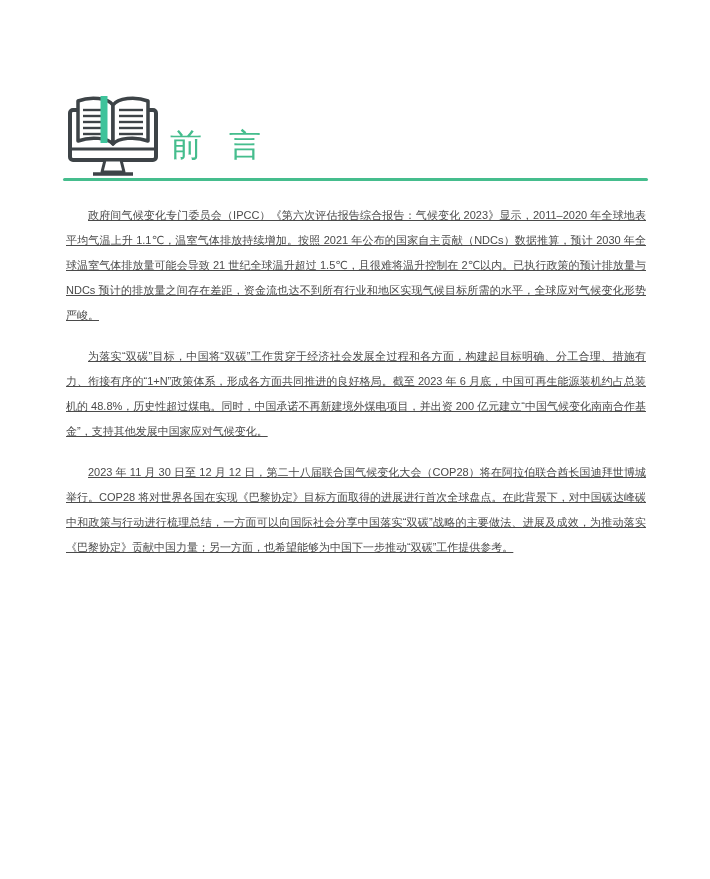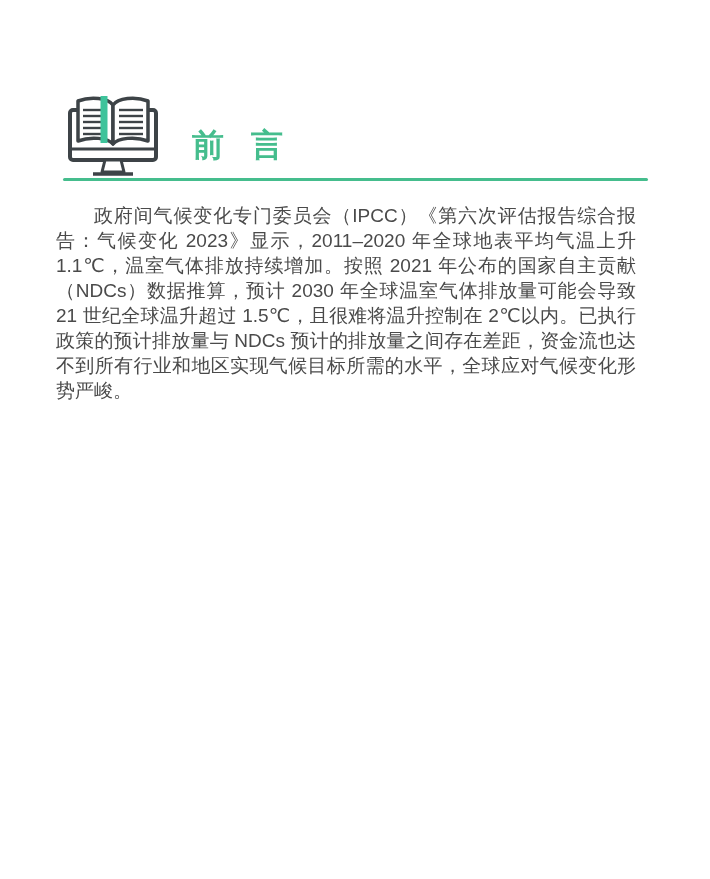--- a/index.html
+++ b/index.html
@@ -13,35 +13,36 @@
     position:relative;
     width:710px;height:879px;
     background:#ffffff;
     font-family:"Liberation Sans","DejaVu Sans",sans-serif;
     overflow:hidden;
   }
   .hdr-icon{
     position:absolute;left:63px;top:94px;width:100px;height:84px;
   }
   .page-title{
-    position:absolute;left:192px;top:126px;margin:0;
-    font-size:32px;line-height:38px;font-weight:bold;
+    position:absolute;left:170px;top:126px;margin:0;
+    font-size:32px;line-height:38px;font-weight:normal;
     color:var(--accent);
     word-spacing:16px;
     letter-spacing:1px;
   }
   .hdr-rule{
     position:absolute;left:63px;top:178px;width:585px;height:3px;
     background:var(--accent);border:none;margin:0;border-radius:2px;
   }
   .body-text{
-    position:absolute;left:56px;top:203px;width:580px;
+    position:absolute;left:66px;top:203px;width:580px;
     color:var(--text);
-    font-size:19px;line-height:25px;
+    font-size:11px;line-height:25px;
     text-align:justify;
+    text-decoration:underline;
   }
   .body-text p{
     margin:0 0 16px 0;
     text-indent:2em;
   }
   .icon-stroke{fill:none;stroke:var(--ink);stroke-linejoin:round;stroke-linecap:butt;}
   .icon-fill-white{fill:#ffffff;stroke:var(--ink);stroke-linejoin:round;}
 </style>
 </head>
 <body>
@@ -81,15 +82,17 @@
       <line class="icon-stroke" x1="50" y1="11" x2="50" y2="50" stroke-width="2"></line>
     </svg>
   </div>
 
   <h1 class="page-title">前 言</h1>
 
   <div class="hdr-rule"></div>
 
   <main class="body-text">
     <p>政府间气候变化专门委员会（IPCC）《第六次评估报告综合报告：气候变化 2023》显示，2011–2020 年全球地表平均气温上升 1.1℃，温室气体排放持续增加。按照 2021 年公布的国家自主贡献（NDCs）数据推算，预计 2030 年全球温室气体排放量可能会导致 21 世纪全球温升超过 1.5℃，且很难将温升控制在 2℃以内。已执行政策的预计排放量与 NDCs 预计的排放量之间存在差距，资金流也达不到所有行业和地区实现气候目标所需的水平，全球应对气候变化形势严峻。</p>
+    <p>为落实“双碳”目标，中国将“双碳”工作贯穿于经济社会发展全过程和各方面，构建起目标明确、分工合理、措施有力、衔接有序的“1+N”政策体系，形成各方面共同推进的良好格局。截至 2023 年 6 月底，中国可再生能源装机约占总装机的 48.8%，历史性超过煤电。同时，中国承诺不再新建境外煤电项目，并出资 200 亿元建立“中国气候变化南南合作基金”，支持其他发展中国家应对气候变化。</p>
+    <p>2023 年 11 月 30 日至 12 月 12 日，第二十八届联合国气候变化大会（COP28）将在阿拉伯联合酋长国迪拜世博城举行。COP28 将对世界各国在实现《巴黎协定》目标方面取得的进展进行首次全球盘点。在此背景下，对中国碳达峰碳中和政策与行动进行梳理总结，一方面可以向国际社会分享中国落实“双碳”战略的主要做法、进展及成效，为推动落实《巴黎协定》贡献中国力量；另一方面，也希望能够为中国下一步推动“双碳”工作提供参考。</p>
   </main>
 
 </div>
 
 </body></html>

